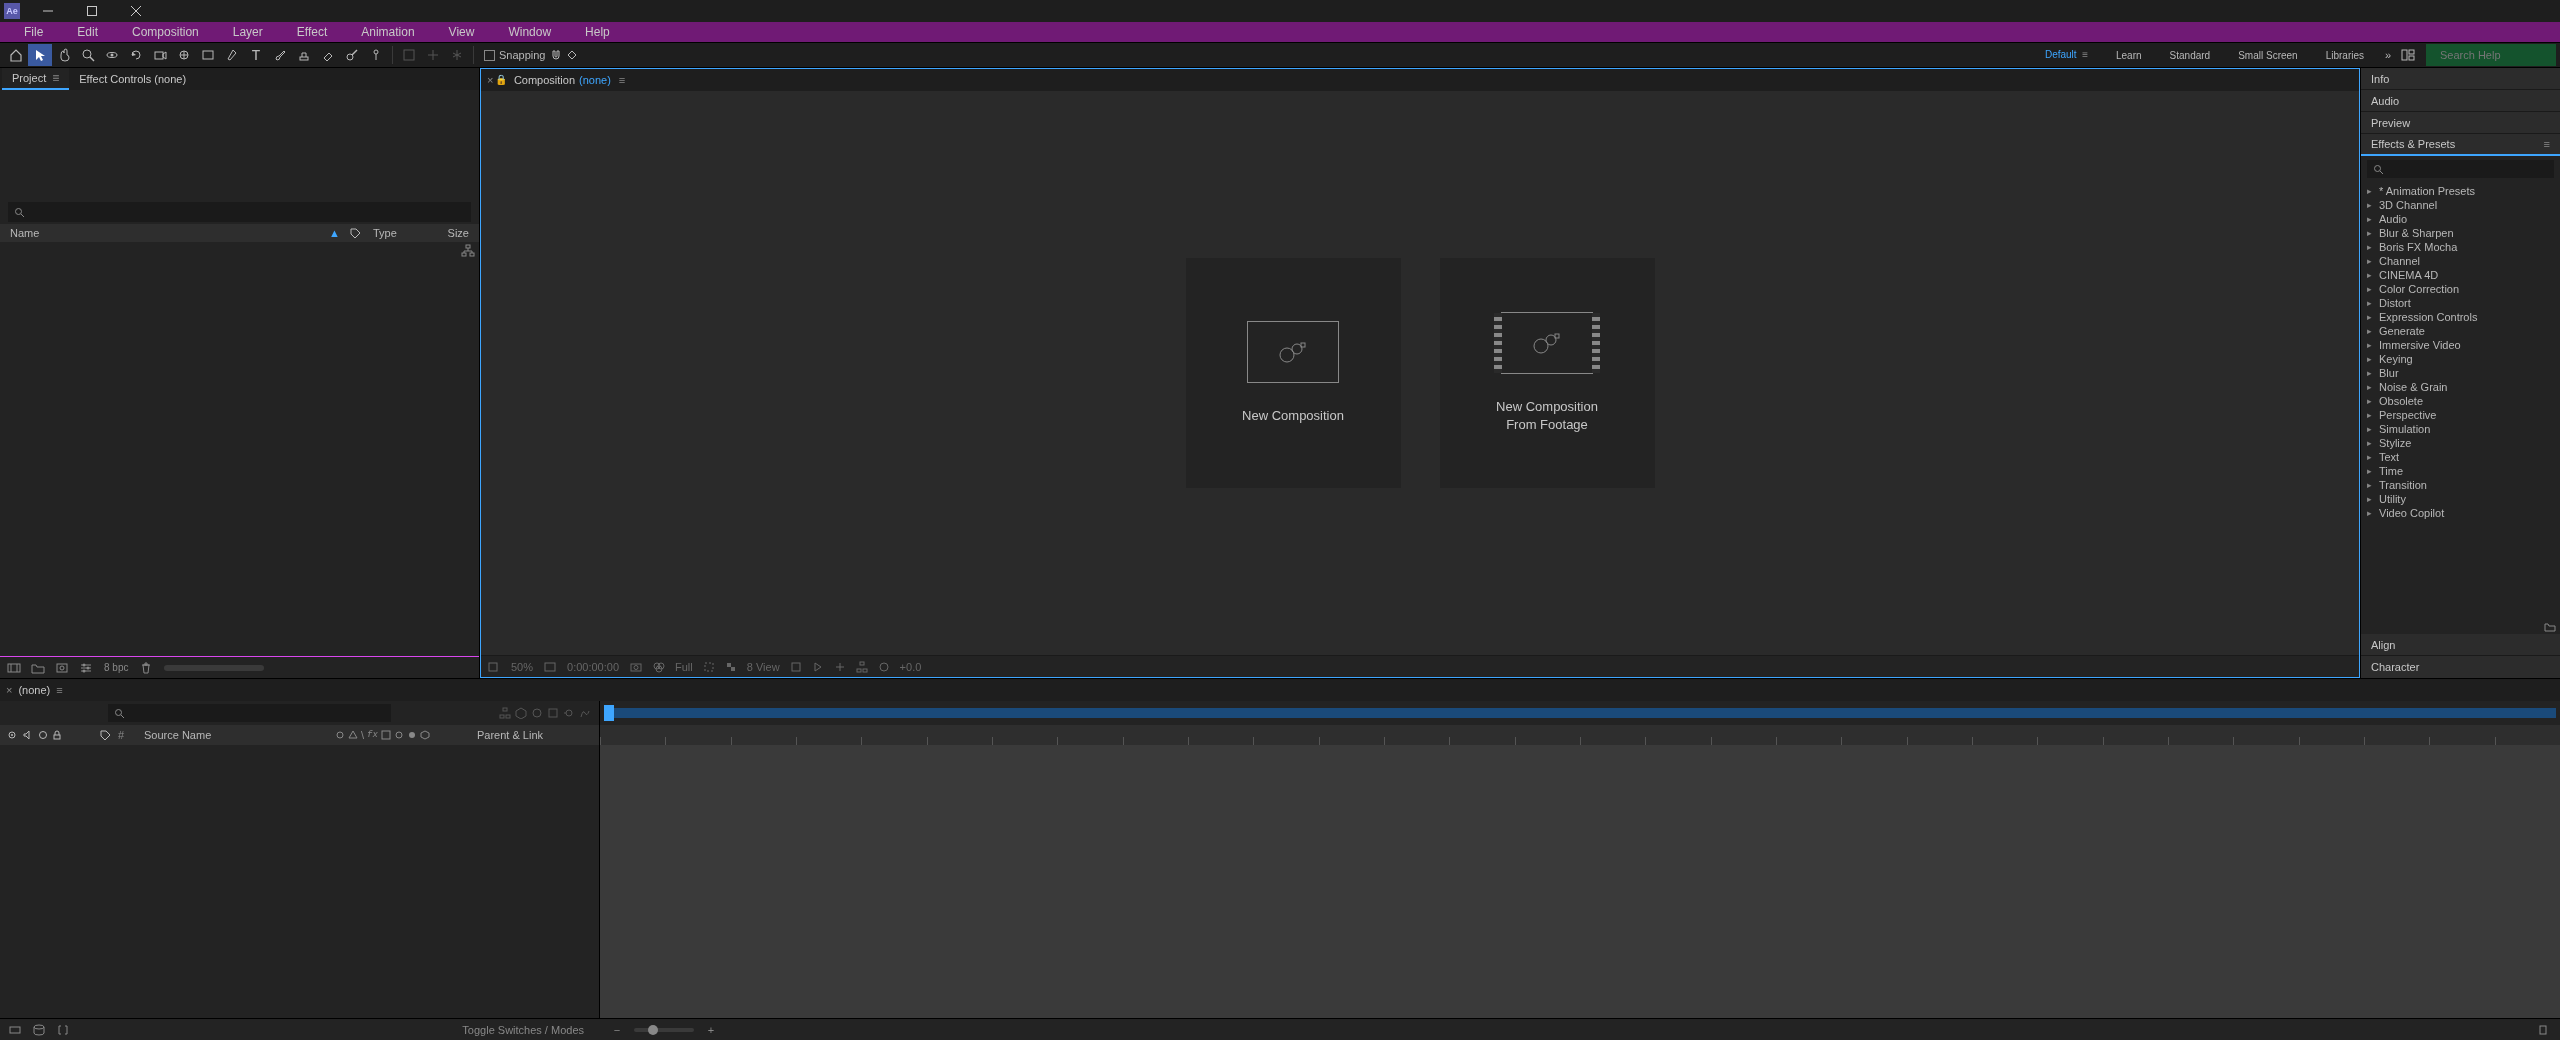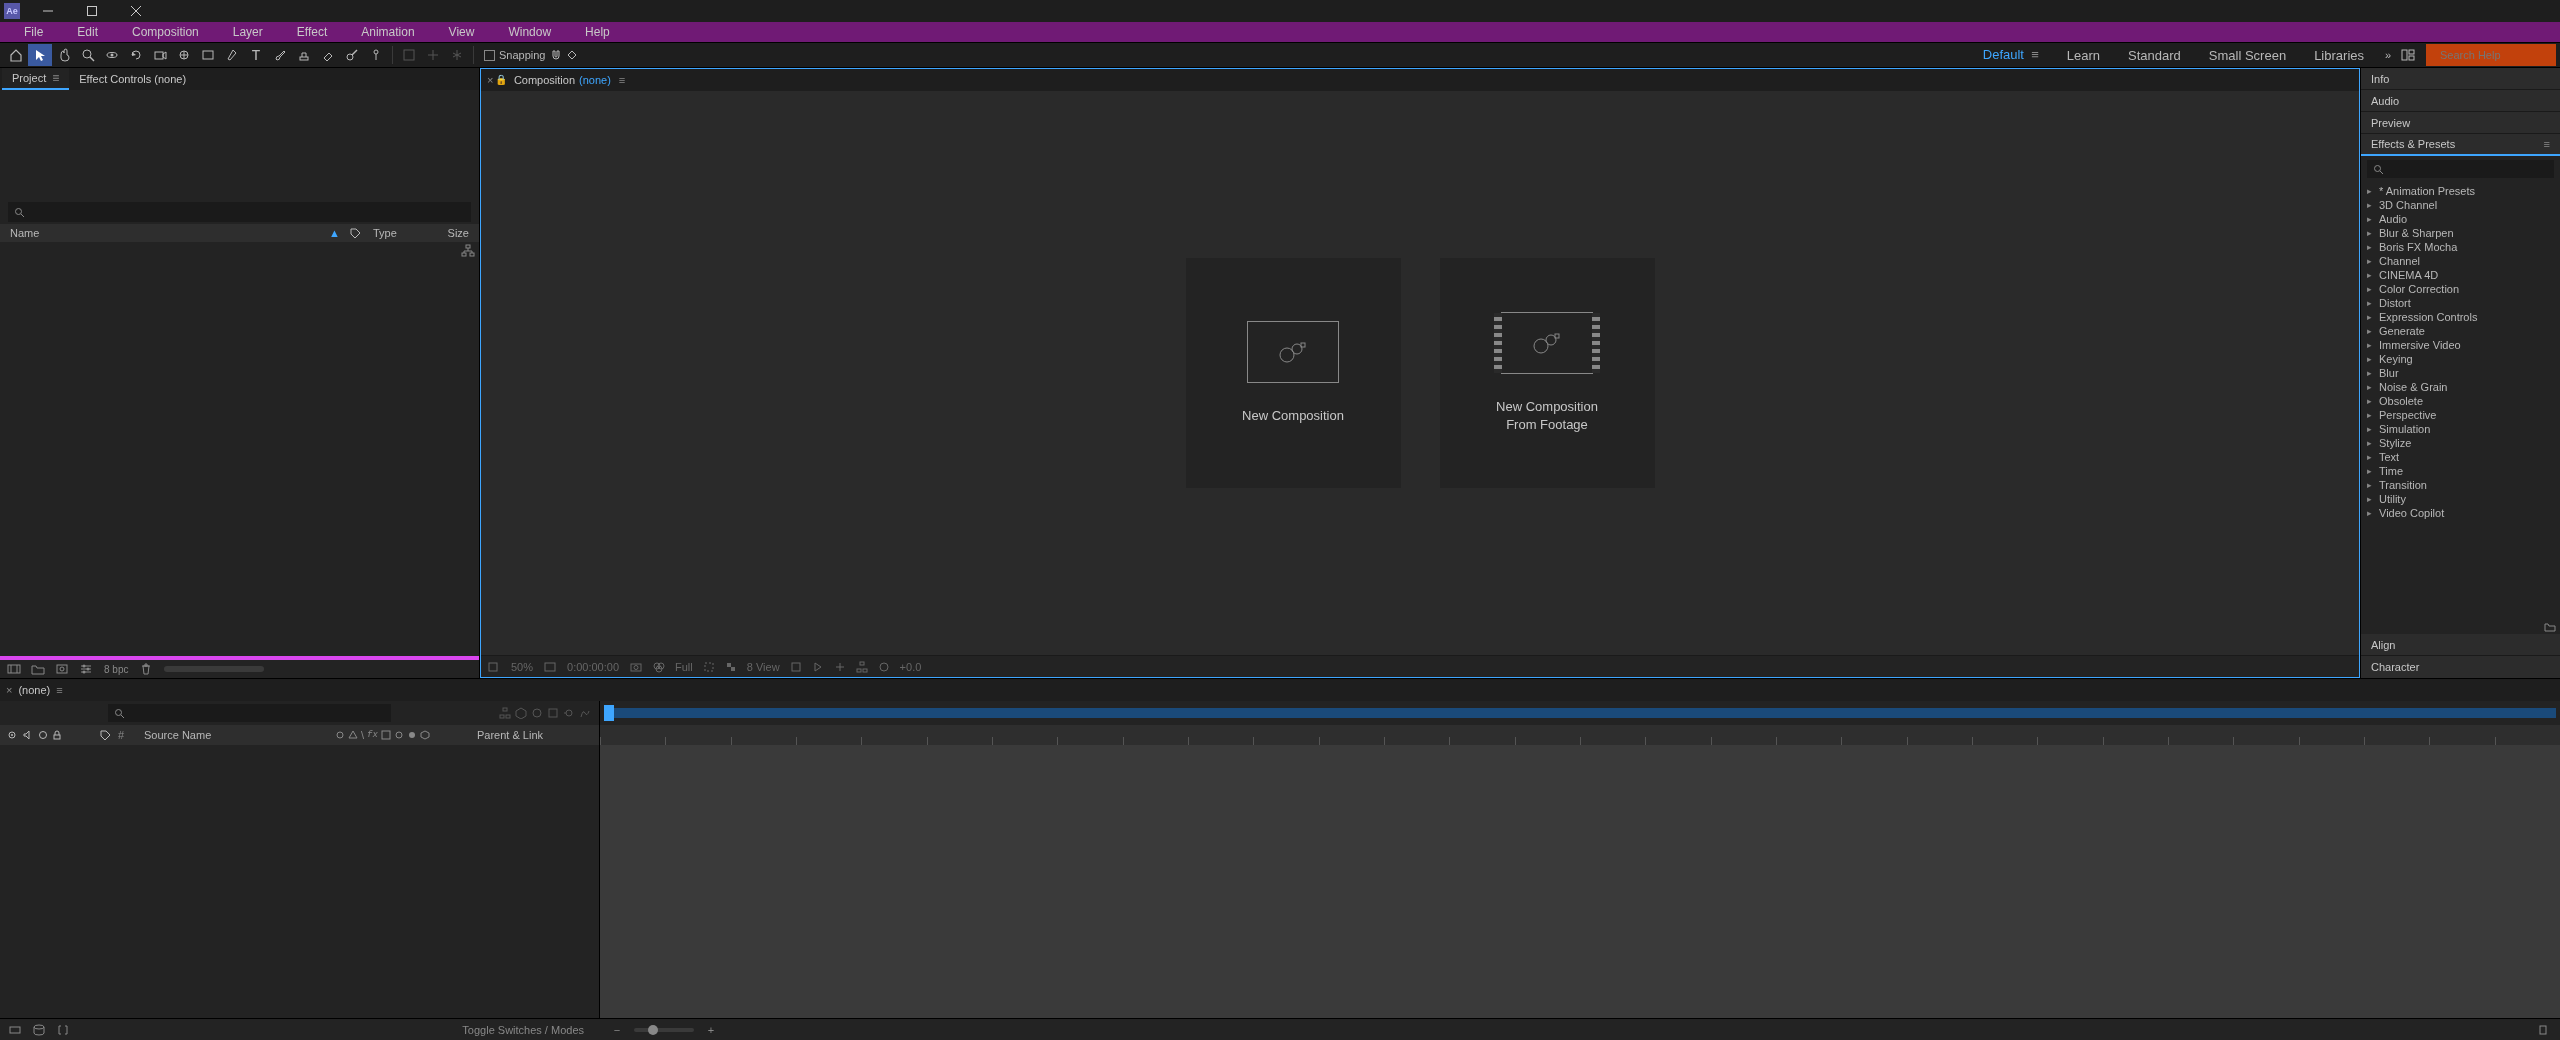--- a/index.html
+++ b/index.html
@@ -17,23 +17,23 @@
 .menubar .menu-item { padding: 2px 8px; color: #c8c8c8; font-size: 12px; cursor: pointer; }
 
 
 .toolbar { height: 26px; background: #1e1e1e; border-top: 1px solid #000; border-bottom: 1px solid #000; display: flex; align-items: center; padding: 0 4px; }
 .toolbar .tool-btn { width: 24px; height: 22px; display: flex; align-items: center; justify-content: center; color: #b8b8b8; cursor: pointer; }
 .toolbar .tool-btn.active { background: #3a5aa0; color: #fff; }
 .toolbar .sep { width: 1px; height: 18px; background: #3a3a3a; margin: 0 4px; }
 .toolbar .snapping { display: flex; align-items: center; gap: 4px; padding: 0 6px; color: #b8b8b8; font-size: 11px; }
 .toolbar .checkbox { width: 11px; height: 11px; border: 1px solid #888; }
 .toolbar .spacer { flex: 1; }
-.toolbar .workspace-tab { padding: 4px 14px; color: #b8b8b8; font-size: 13px; cursor: pointer; height: 40px; display: flex; align-items: center; }
+.toolbar .workspace-tab { padding: 4px 14px; color: #b8b8b8; font-size: 10px; cursor: pointer; height: 40px; display: flex; align-items: center; }
 .toolbar .workspace-tab.active { color: #3ea6ff; border-bottom: 2px solid #3ea6ff; }
-.toolbar .search-box { display: flex; align-items: center; gap: 6px; padding: 0 8px; height: 22px; background: #c2410c; margin-left: 8px; width: 130px; }
+.toolbar .search-box { display: flex; align-items: center; gap: 6px; padding: 0 8px; height: 22px; background: #14532d; margin-left: 8px; width: 130px; }
 .toolbar .icon-small { width: 20px; height: 20px; display: flex; align-items: center; justify-content: center; color: #b8b8b8; }
 
 
 .main-area { flex: 1; display: flex; background: #e5e5e5; min-height: 0; }
 
 
 .project-panel { width: 480px; background: #232323; display: flex; flex-direction: column; border-right: 1px solid #000; }
 .panel-tabs { display: flex; height: 22px; align-items: center; background: #1e1e1e; padding-left: 2px; }
 .panel-tab { padding: 3px 10px; color: #c8c8c8; font-size: 11px; display: flex; align-items: center; gap: 6px; cursor: pointer; height: 22px; }
 .panel-tab.active { background: #232323; border-bottom: 2px solid #3ea6ff; }
@@ -41,21 +41,21 @@
 .project-empty { flex: 0 0 110px; }
 .project-search { height: 20px; background: #1a1a1a; margin: 2px 8px; display: flex; align-items: center; padding: 0 6px; gap: 4px; }
 .project-search input { flex: 1; background: transparent; border: none; outline: none; color: #c8c8c8; font-size: 11px; }
 .project-header { height: 18px; background: #2e2e2e; display: flex; align-items: center; padding: 0 10px; font-size: 11px; color: #b8b8b8; }
 .project-header .col-name { flex: 1; }
 .project-header .col-sort { width: 20px; color: #3ea6ff; }
 .project-header .col-type { width: 56px; }
 .project-header .col-size { width: 40px; text-align: right; }
 .project-list { flex: 1; background: #232323; position: relative; }
 .project-list .flowchart-icon { position: absolute; top: 2px; right: 4px; color: #888; }
-.project-footer { height: 22px; background: #232323; display: flex; align-items: center; padding: 0 4px; gap: 4px; border-top: 4px solid #d946ef; }
+.project-footer { height: 22px; background: #232323; display: flex; align-items: center; padding: 0 4px; gap: 4px; border-top: 1px solid #d946ef; }
 .project-footer .ft-btn { width: 20px; height: 18px; display: flex; align-items: center; justify-content: center; color: #b8b8b8; }
 .project-footer .bpc { font-size: 10px; color: #888; padding: 0 4px; }
 .project-footer .slider { width: 100px; height: 6px; background: #3a3a3a; border-radius: 3px; margin-left: 4px; }
 
 
 .comp-viewer { flex: 1; display: flex; flex-direction: column; background: #2a2a2a; border: 1px solid #3ea6ff; }
 .comp-tabs { height: 22px; display: flex; align-items: center; background: #1e1e1e; padding: 0 6px; gap: 6px; }
 .comp-tabs .ctab-controls { display: flex; gap: 2px; color: #888; }
 .comp-tabs .ctab { display: flex; align-items: center; gap: 4px; color: #c8c8c8; font-size: 11px; }
 .comp-tabs .ctab .none-text { color: #3ea6ff; }

